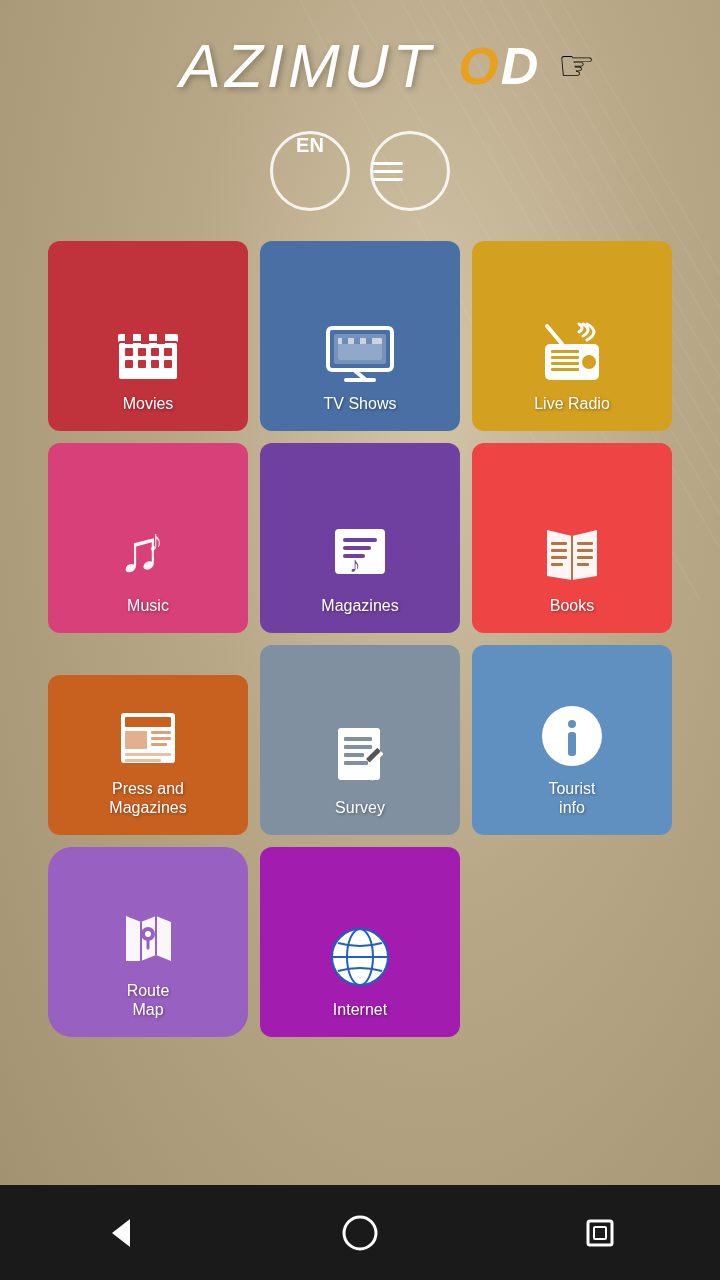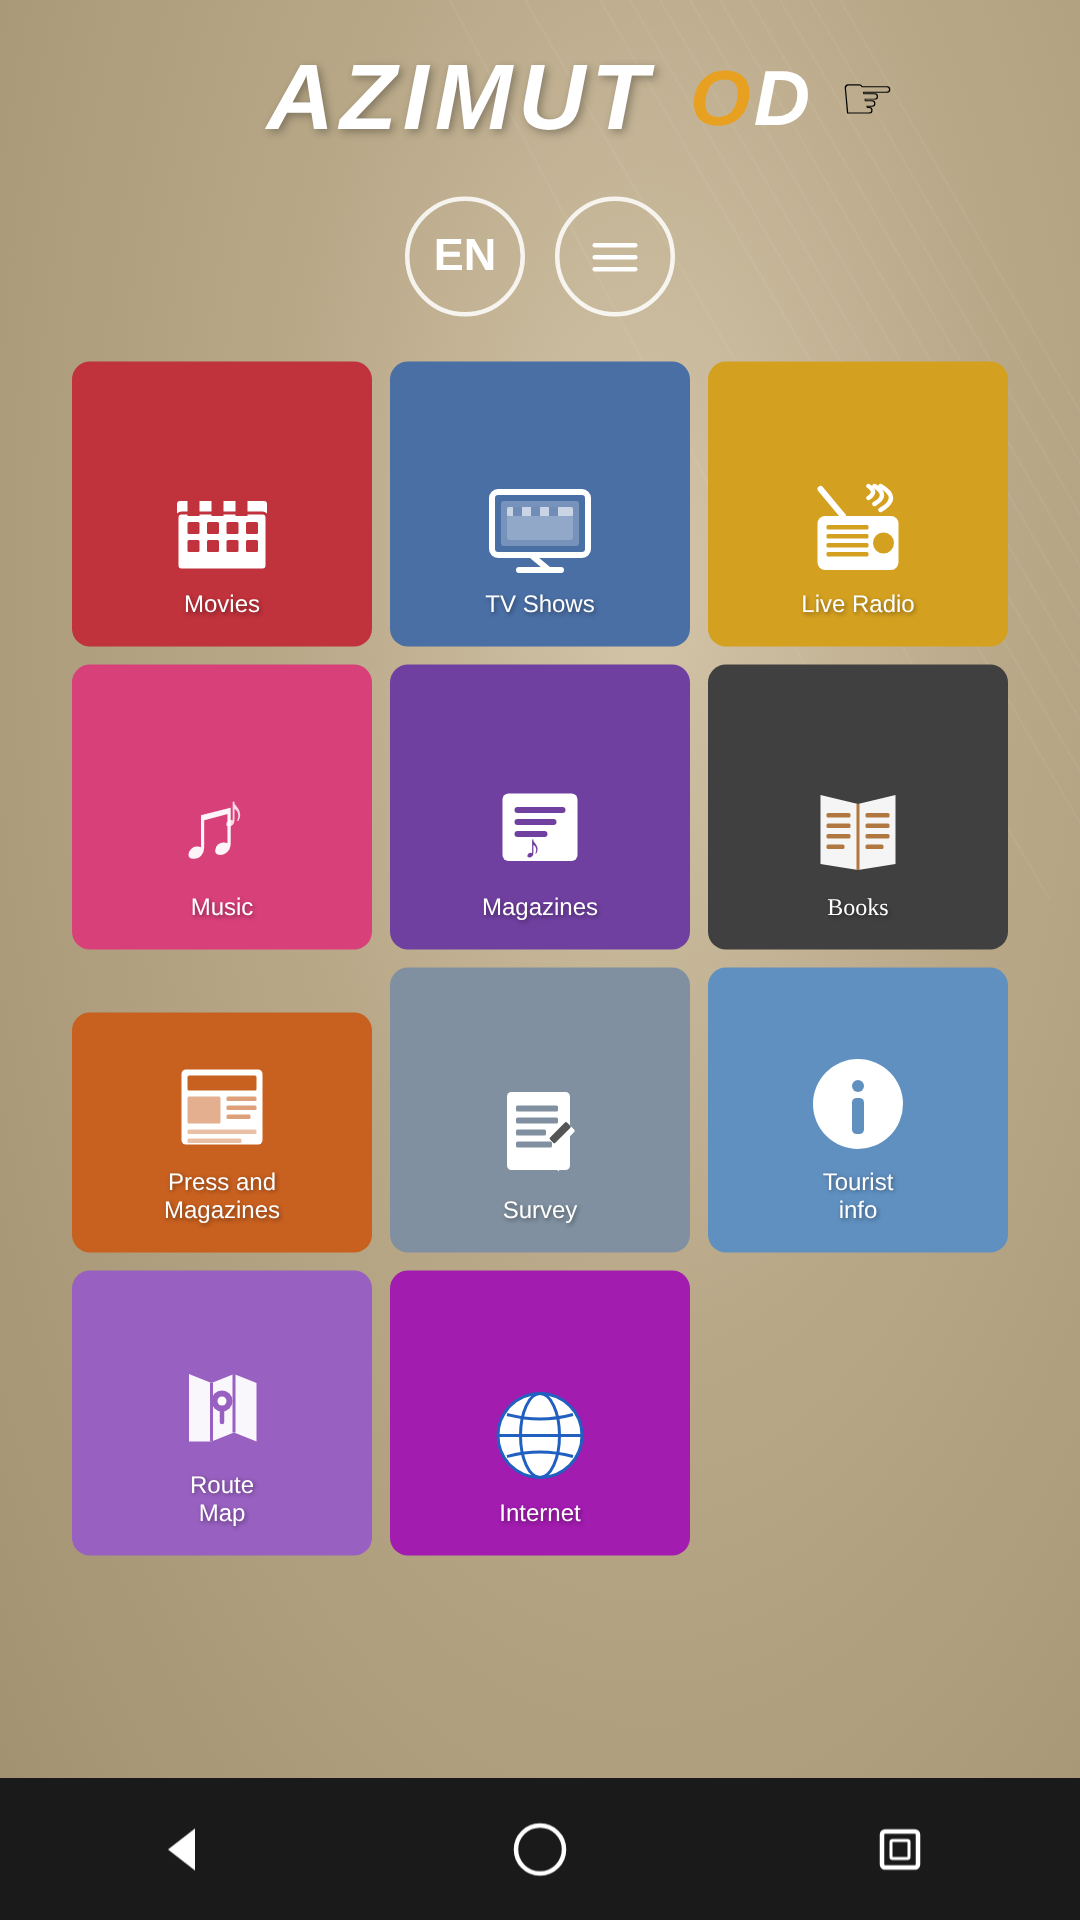--- a/index.html
+++ b/index.html
@@ -36,21 +36,21 @@
     .header {
       width: 100%;
       display: flex;
       justify-content: center;
       align-items: center;
       padding: 30px 20px 10px;
       position: relative;
     }
     .logo-text {
       font-size: 62px;
-      font-weight: 700;
+      font-weight: 400;
       color: white;
       font-style: italic;
       letter-spacing: 4px;
       text-shadow: 2px 2px 6px rgba(0,0,0,0.3);
     }
     .logo-od {
       font-size: 50px;
       font-weight: 900;
       font-style: italic;
       color: white;
@@ -66,25 +66,25 @@
       gap: 20px;
       margin: 20px 0 30px;
     }
     .control-btn {
       width: 80px;
       height: 80px;
       border-radius: 50%;
       border: 3px solid rgba(255,255,255,0.85);
       background: transparent;
       display: flex;
-      align-items: center;
+      align-items: flex-start;
       justify-content: center;
       cursor: pointer;
       color: white;
-      font-size: 30px;
+      font-size: 20px;
       font-weight: bold;
     }
     .control-btn.menu-btn {
       flex-direction: column;
       gap: 5px;
     }
     .menu-line {
       width: 30px;
       height: 3px;
       background: white;
@@ -123,25 +123,25 @@
       text-shadow: 1px 1px 3px rgba(0,0,0,0.4);
       line-height: 1.2;
     }
     
     .color-movies    { background: #c0323c; }
     .color-tvshows   { background: #4a6fa5; }
     .color-livetv    { background: #5fa040; }
     .color-liveradio { background: #d4a020; }
     .color-music     { background: #d8407a; }
     .color-podcasts  { background: #7040a0; }
-    .color-books     { background: #404040; font-family: Liberation Serif, serif; }
+    .color-books     { background: #ef4444; }
     .color-press     { background: #c86020; margin-top: 30px; }
     .color-tourist   { background: #6090c0; }
     .color-survey    { background: #8090a0; }
-    .color-routemap  { background: #9860c0; }
+    .color-routemap  { background: #9860c0; border-radius: 24px; }
     .color-internet  { background: #a21caf; }
 
     
     svg { fill: white; }
 
     
     .bottom-nav {
       position: fixed;
       bottom: 0;
       left: 0;

